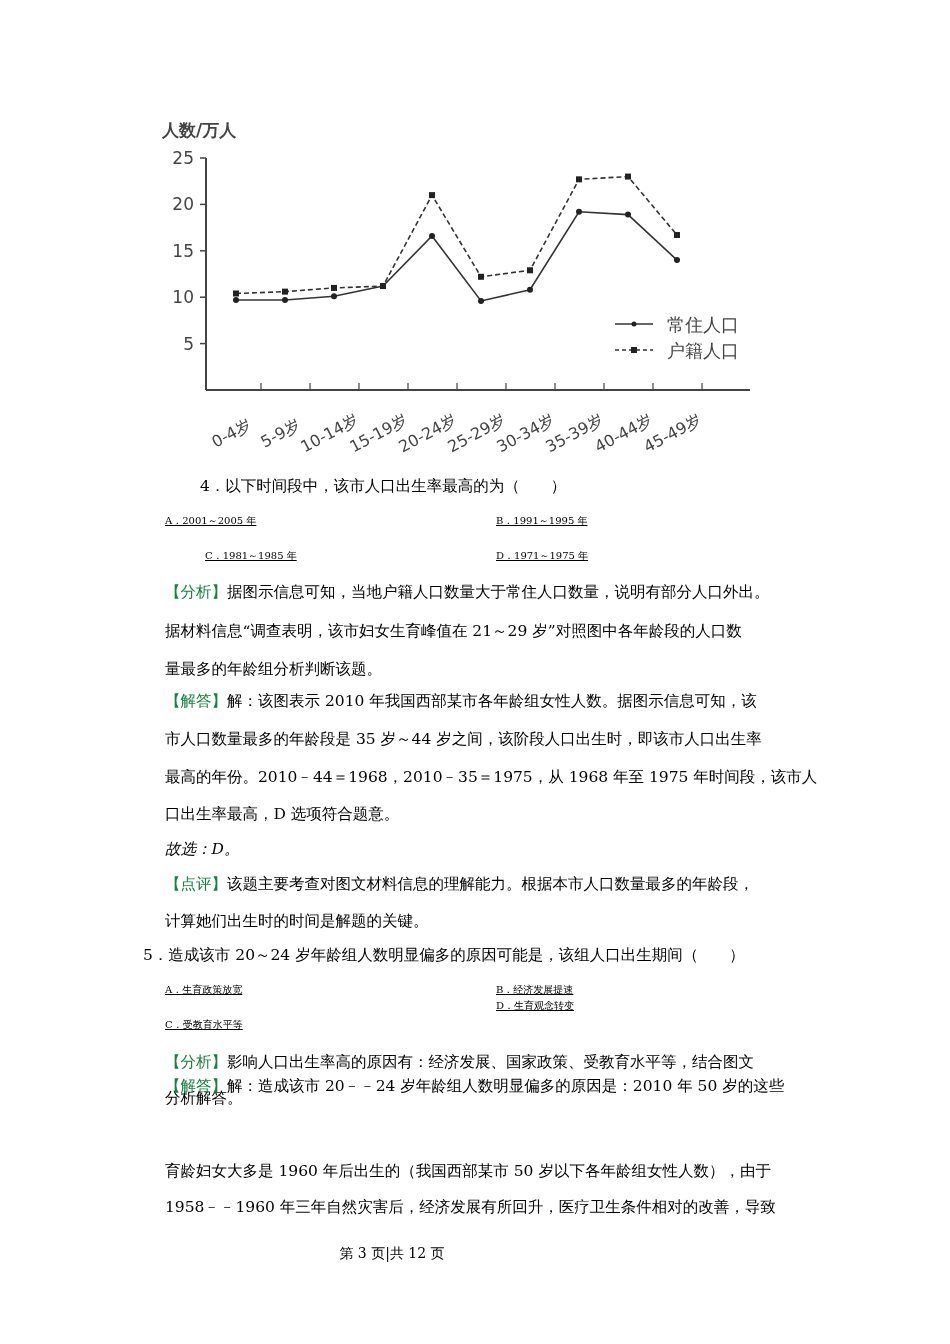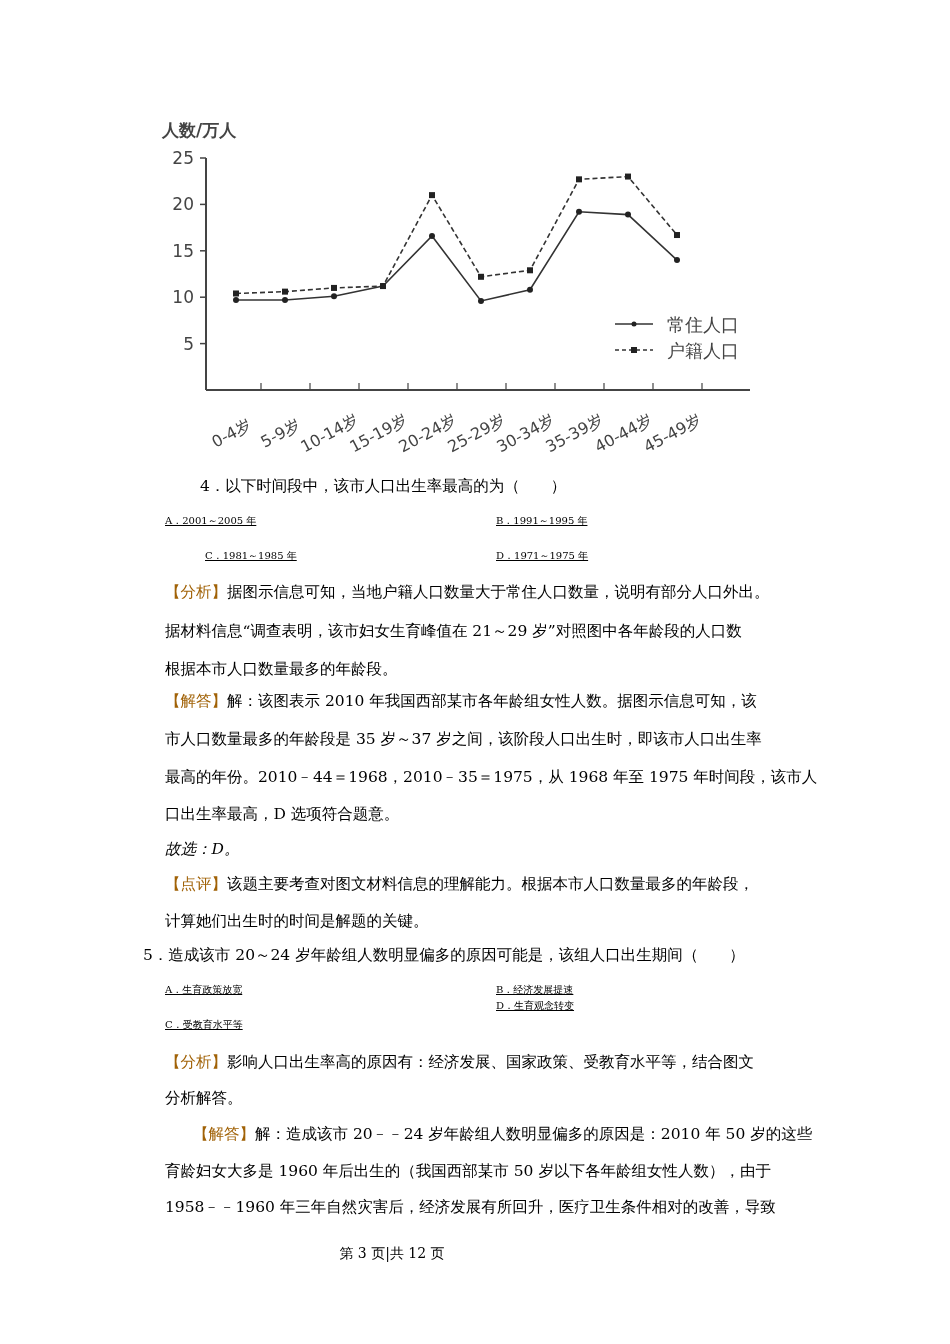--- a/index.html
+++ b/index.html
@@ -1,20 +1,20 @@
 <!DOCTYPE html>
 <html><head>
 <meta charset="utf-8">
 <style>
   html, body { margin:0; padding:0; background:#fff; }
   body { width:950px; height:1344px; position:relative; font-family:"DejaVu Serif","Liberation Serif",serif; color:#000; overflow:hidden; }
   .chart { position:absolute; left:160px; top:110px; width:620px; height:350px; }
   .line { position:absolute; left:165px; font-size:15.5px; line-height:20px; white-space:nowrap; }
   .opt { position:absolute; font-size:10px; line-height:20px; white-space:nowrap;text-decoration:underline; }
-  .tag { color:#a16207;text-align:right; }
+  .tag { color:#15803d;text-align:right; }
   .footer { position:absolute; left:0; width:784px; top:1245px; text-align:center; font-size:14px; }
 </style>
 </head>
 <body>
 
 <div class="chart">
   <svg id="chart-svg" width="620" height="350" viewBox="0 0 620 350">
       <text x="2" y="26" font-size="17" font-weight="bold" fill="#444" font-family="DejaVu Sans, sans-serif">人数/万人</text>
       <line x1="46" y1="48" x2="46" y2="280" stroke="#444" stroke-width="2"></line>
       <line x1="46" y1="280" x2="590" y2="280" stroke="#444" stroke-width="2"></line>
@@ -80,36 +80,36 @@
 </div>
 
 <div>
   <div class="line" style="top:476px;margin-left:35px;">4．以下时间段中，该市人口出生率最高的为（　　）</div>
   <div class="opt" style="left:165px;top:511px;">A．2001～2005 年</div>
   <div class="opt" style="left:496px;top:511px;">B．1991～1995 年</div>
   <div class="opt" style="left:165px;top:546px;margin-left:40px;">C．1981～1985 年</div>
   <div class="opt" style="left:496px;top:546px;">D．1971～1975 年</div>
   <div class="line" style="top:582px;"><span class="tag">【分析】</span><span>据图示信息可知，当地户籍人口数量大于常住人口数量，说明有部分人口外出。</span></div>
   <div class="line" style="top:621px;">据材料信息“调查表明，该市妇女生育峰值在 21～29 岁”对照图中各年龄段的人口数</div>
-  <div class="line" style="top:659px;">根据本市人口数量最多的年龄段。</div>
+  <div class="line" style="top:659px;">量最多的年龄组分析判断该题。</div>
   <div class="line" style="top:691px;"><span class="tag">【解答】</span><span>解：该图表示 2010 年我国西部某市各年龄组女性人数。据图示信息可知，该</span></div>
-  <div class="line" style="top:729px;">市人口数量最多的年龄段是 35 岁～37 岁之间，该阶段人口出生时，即该市人口出生率</div>
+  <div class="line" style="top:729px;">市人口数量最多的年龄段是 35 岁～44 岁之间，该阶段人口出生时，即该市人口出生率</div>
   <div class="line" style="top:767px;">最高的年份。2010﹣44＝1968，2010﹣35＝1975，从 1968 年至 1975 年时间段，该市人</div>
   <div class="line" style="top:804px;">口出生率最高，D 选项符合题意。</div>
   <div class="line" style="top:839px;font-style:italic;">故选：D。</div>
   <div class="line" style="top:874px;"><span class="tag">【点评】</span><span>该题主要考查对图文材料信息的理解能力。根据本市人口数量最多的年龄段，</span></div>
   <div class="line" style="top:911px;">计算她们出生时的时间是解题的关键。</div>
 </div>
 
 <div>
   <div class="line" style="left:143px;top:945px;">5．造成该市 20～24 岁年龄组人数明显偏多的原因可能是，该组人口出生期间（　　）</div>
   <div class="opt" style="left:165px;top:980px;">A．生育政策放宽</div>
   <div class="opt" style="left:496px;top:980px;">B．经济发展提速</div>
   <div class="opt" style="left:165px;top:1015px;">C．受教育水平等</div>
   <div class="opt" style="left:496px;top:996px;">D．生育观念转变</div>
   <div class="line" style="top:1052px;"><span class="tag">【分析】</span><span>影响人口出生率高的原因有：经济发展、国家政策、受教育水平等，结合图文</span></div>
   <div class="line" style="top:1088px;">分析解答。</div>
-  <div class="line" style="top:1124px;margin-left:28px;"><span class="tag">【解答】</span><span>解：造成该市 20﹣﹣24 岁年龄组人数明显偏多的原因是：2010 年 50 岁的这些</span></div>
+  <div class="line" style="top:1076px;"><span class="tag">【解答】</span><span>解：造成该市 20﹣﹣24 岁年龄组人数明显偏多的原因是：2010 年 50 岁的这些</span></div>
   <div class="line" style="top:1161px;">育龄妇女大多是 1960 年后出生的（我国西部某市 50 岁以下各年龄组女性人数），由于</div>
   <div class="line" style="top:1197px;">1958﹣﹣1960 年三年自然灾害后，经济发展有所回升，医疗卫生条件相对的改善，导致</div>
 </div>
 
 <div class="footer">第 3 页|共 12 页</div>
 
 </body></html>

